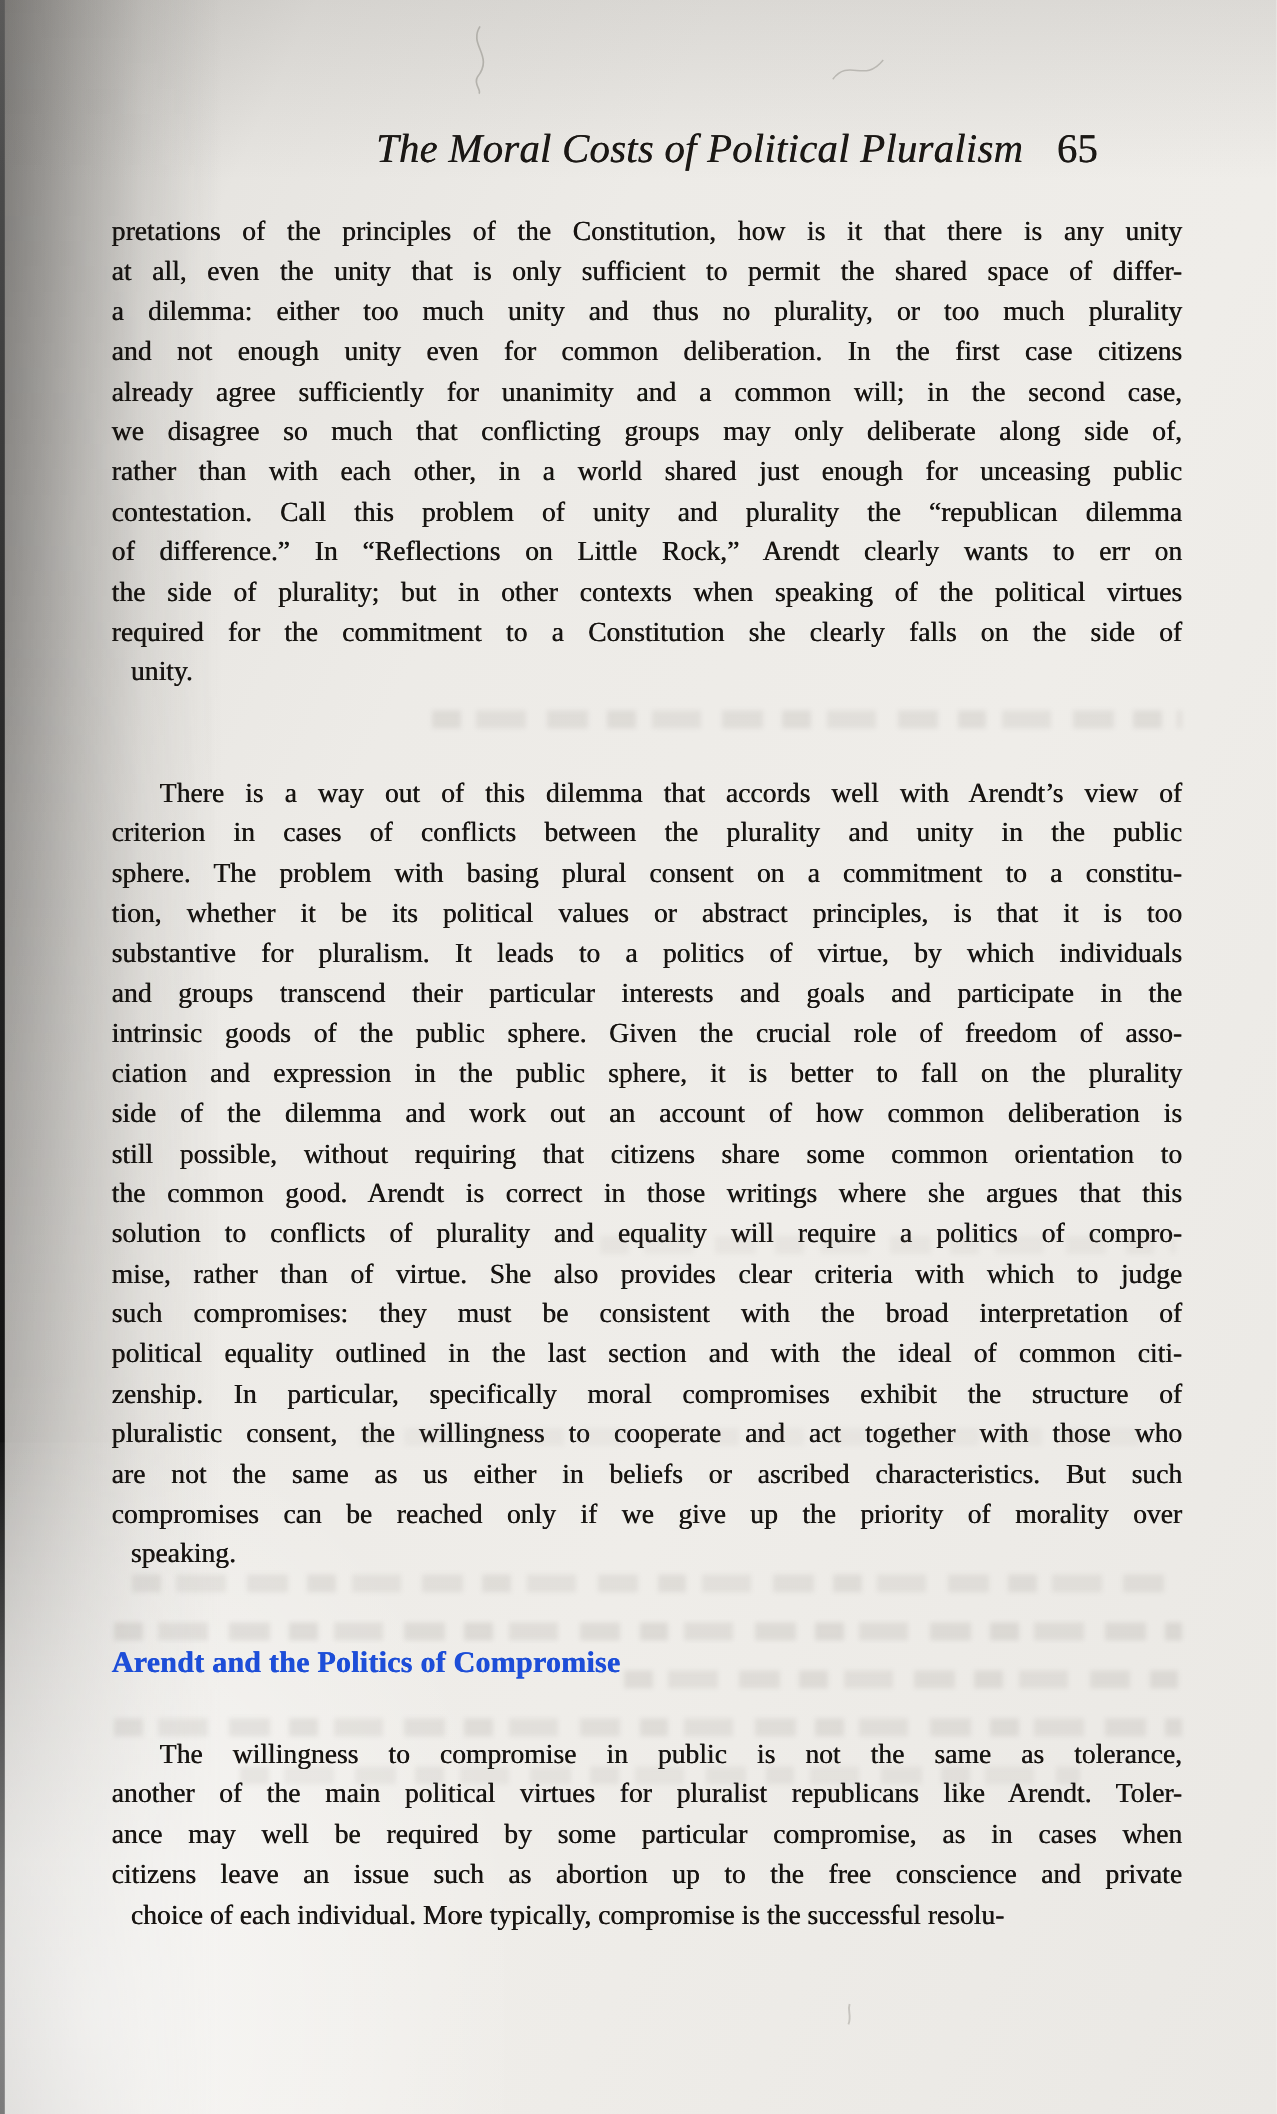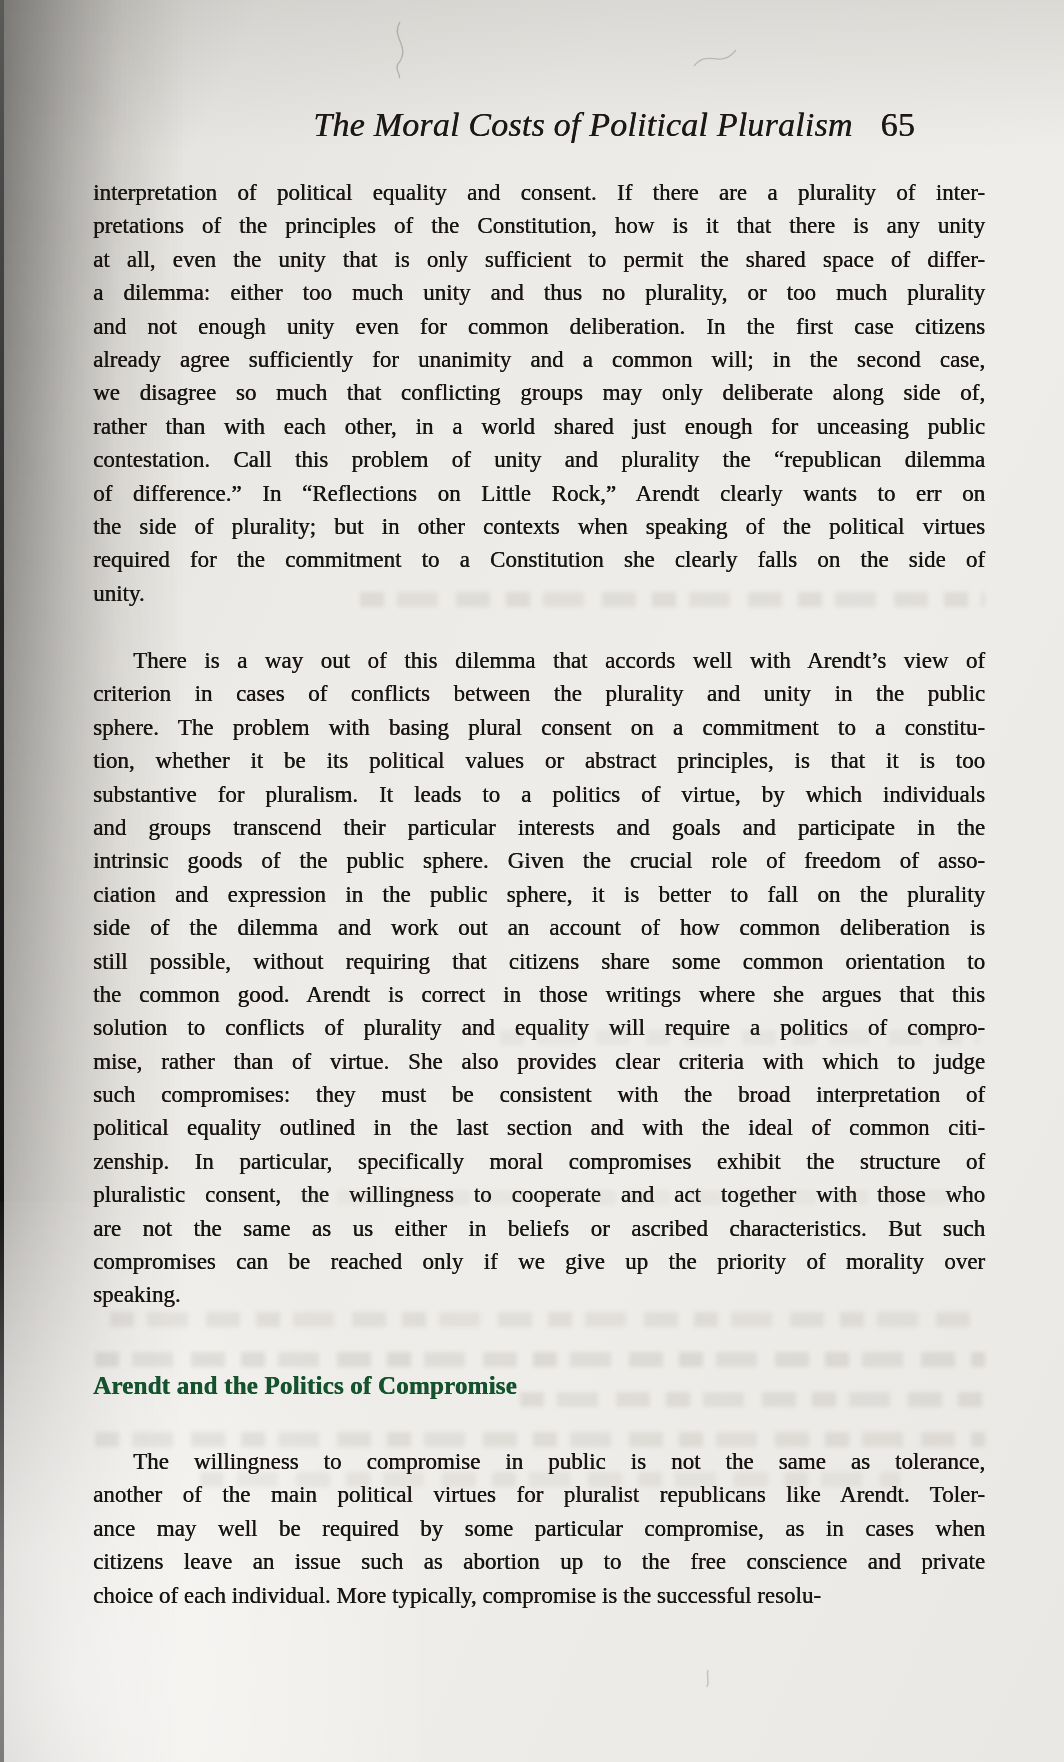--- a/index.html
+++ b/index.html
@@ -55,32 +55,32 @@
     line-height: 33.4px;
     color: #181512;
     text-shadow: 0.4px 0 0 currentColor;
   }
   .para .line {
     white-space: nowrap;
     text-align: justify;
     text-align-last: justify;
     height: 33.4px;
   }
-  .para .line.last { text-align-last: left; }
+  .para .line.last { text-align-last: left; margin-left: 16px; }
   .para .line.first-indent { text-indent: 40px; }
 
   .p1 { top: 176px; }
   .p2 { top: 644px; }
   .p3 { top: 1445px; }
 
   .section-heading {
     position: absolute; left: 93px; top: 1372px; width: 892px;
     font-size: 25px;
     font-weight: bold;
-    color: #14532d;
+    color: #1d4ed8;
     letter-spacing: 0.2px;
     text-shadow: 0.45px 0 0 currentColor;
     white-space: nowrap;
   }
 
   
   .ghost {
     position: absolute;
     height: 15px;
     background: repeating-linear-gradient(90deg,
@@ -111,21 +111,20 @@
 <div class="edge-shadow"></div>
 <div class="edge-strip"></div>
 <div class="corner-light"></div>
 <div class="top-shade"></div>
 
 <div class="running-header">
   <span>The Moral Costs of Political Pluralism</span><span class="pagenum">65</span>
 </div>
 
 <div class="para p1">
-    <div class="line">interpretation of political equality and consent. If there are a plurality of inter-</div>
     <div class="line">pretations of the principles of the Constitution, how is it that there is any unity</div>
     <div class="line">at all, even the unity that is only sufficient to permit the shared space of differ-</div>
     <div class="line">a dilemma: either too much unity and thus no plurality, or too much plurality</div>
     <div class="line">and not enough unity even for common deliberation. In the first case citizens</div>
     <div class="line">already agree sufficiently for unanimity and a common will; in the second case,</div>
     <div class="line">we disagree so much that conflicting groups may only deliberate along side of,</div>
     <div class="line">rather than with each other, in a world shared just enough for unceasing public</div>
     <div class="line">contestation. Call this problem of unity and plurality the “republican dilemma</div>
     <div class="line">of difference.” In “Reflections on Little Rock,” Arendt clearly wants to err on</div>
     <div class="line">the side of plurality; but in other contexts when speaking of the political virtues</div>

